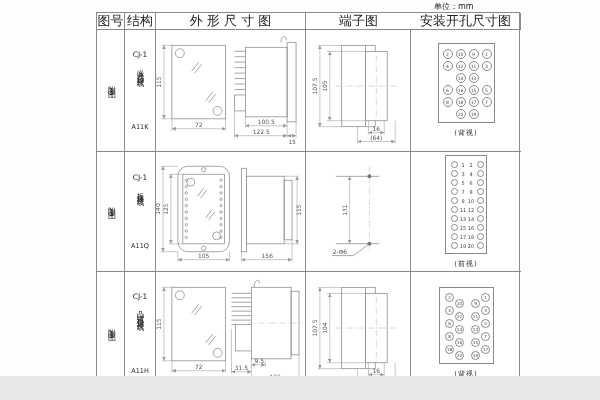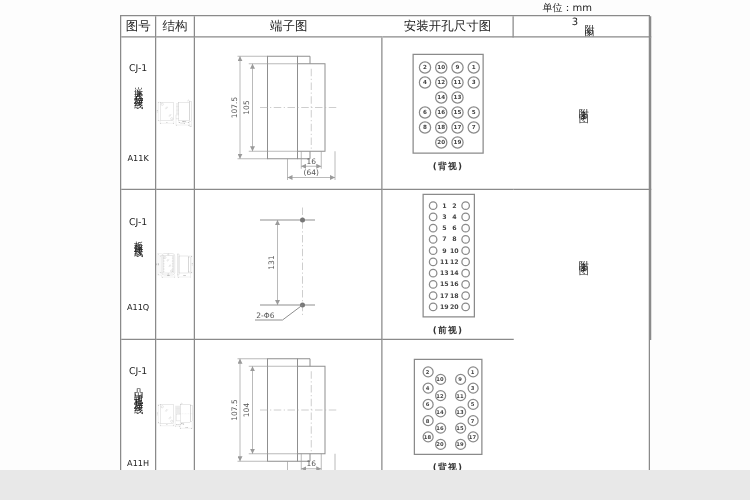--- a/index.html
+++ b/index.html
@@ -6,27 +6,27 @@
   body { font-family: "DejaVu Sans", sans-serif; background: #e8e8e8; }
   .page { position: relative; width: 600px; height: 376px; background: #fdfdfd; overflow: hidden; color: #333; }
   .unit { position: absolute; top: 1px; left: 434px; font-size: 8px; color: #222; }
   .tbl { position: absolute; left: 96px; top: 12px; width: 424px; height: 383px;
          display: grid; grid-template-columns: 28px 31px 150px 105px 110px;
          grid-template-rows: 17px 122px 120px 1fr; border: 1px solid #8a8a8a; background: #fff; }
   .cell { border-right: 1px solid #8a8a8a; border-bottom: 1px solid #8a8a8a;
           display: flex; align-items: center; justify-content: center; position: relative; overflow: hidden; }
   .c5 { border-right: none; }
   .r4 { border-bottom: none; }
-  .hdr { font-size: 10px; color: #222; white-space: nowrap; }
+  .hdr { font-size: 13px; color: #222; white-space: nowrap; }
   .figno { writing-mode: vertical-rl; text-orientation: upright; font-size: 8px; letter-spacing: 4px; color: #222; }
   .struct { flex-direction: column; gap: 4px; }
   .model { font-size: 7.5px; color: #222; }
   .stype { writing-mode: vertical-rl; text-orientation: upright; font-size: 7.5px; letter-spacing: 2px; color: #222; }
   .scode { font-size: 6.5px; color: #222; margin-top: 44px; }
-  .termwrap { flex-direction: column; gap: 5px; font-weight: bold; }
+  .termwrap { flex-direction: column; gap: 5px; }
   .tbox { position: relative; border: 1px solid #8a8a8a; background: #fff; }
   .tcircle { position: absolute; border: 0.8px solid #8a8a8a; border-radius: 50%;
              display: flex; align-items: center; justify-content: center; color: #444; }
   .tnum { position: absolute; width: 8px; text-align: center; color: #444; line-height: 6px; }
   .tview { font-size: 7px; color: #333; letter-spacing: 1px; }
   svg { display: block; }
   svg text { font-family: "DejaVu Sans", sans-serif; font-size: 6px; fill: #555; }
   .ln { stroke: #8f8f8f; fill: none; stroke-width: 0.8; }
   .dim { stroke: #9a9a9a; fill: none; stroke-width: 0.55; }
   .cl { stroke: #b0b0b0; fill: none; stroke-width: 0.5; stroke-dasharray: 6 2 1 2; }
@@ -35,20 +35,21 @@
 </head>
 <body>
 
 <div class="page">
   <div class="unit">单位：mm</div>
 
   <div class="tbl">
 
     <div class="cell hdr">图号</div>
     <div class="cell hdr">结构</div>
+    <div class="cell hdr">外 形 尺 寸 图</div>
     <div class="cell hdr c5">端子图</div>
     <div class="cell hdr">安装开孔尺寸图</div>
 
     <div class="cell">
       <span class="figno">附图3</span>
     </div>
     <div class="cell struct">
       <span class="model">CJ-1</span>
       <span class="stype">嵌入式后接线</span>
       <span class="scode">A11K</span>

